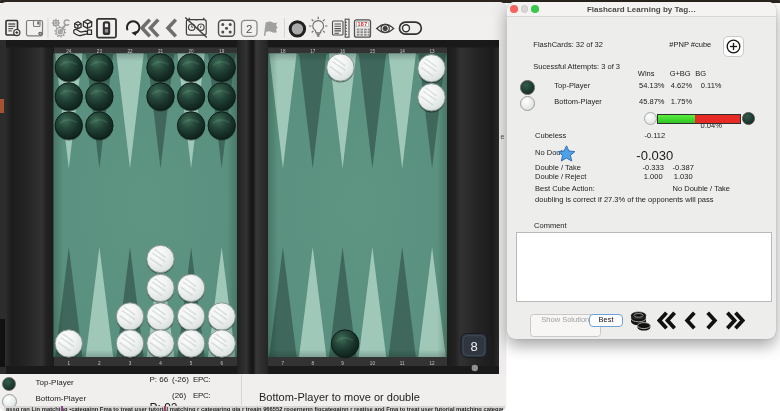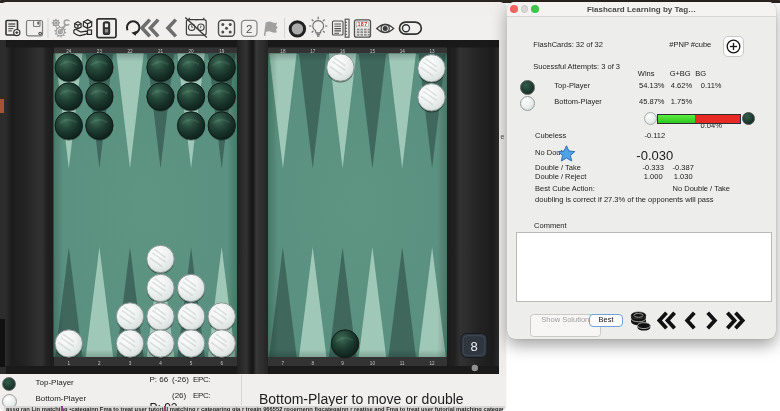--- a/index.html
+++ b/index.html
@@ -379,21 +379,21 @@
         <div class="abs" style="left:2.2px;top:20px;width:15px;height:15px;border-radius:50%;background:radial-gradient(circle at 38% 32%,#ffffff,#e8eceb 55%,#c8d2d0);border:1px solid #9a9a9a;box-sizing:border-box;"></div>
         <div class="abs t" style="left:19.5px;top:5.8px;font-size:8px;">Top-Player</div>
         <div class="abs t" style="left:19.5px;top:21.8px;font-size:8px;">Bottom-Player</div>
         <div class="abs t" style="left:133.5px;top:2.4px;font-size:8px;">P: 66</div>
         <div class="abs t" style="left:156px;top:2.4px;font-size:8px;">(-26)</div>
         <div class="abs t" style="left:177px;top:2.4px;font-size:8px;letter-spacing:-0.3px;">EPC:</div>
         <div class="abs t" style="left:133.5px;top:28px;font-size:12px;">P: 92</div>
         <div class="abs t" style="left:156px;top:18.599999999999998px;font-size:8px;">(26)</div>
         <div class="abs t" style="left:177px;top:18.599999999999998px;font-size:8px;letter-spacing:-0.3px;">EPC:</div>
         <div class="abs" style="left:240.5px;top:1.5px;width:1px;height:30px;background:#d8d7d5;"></div>
-        <div class="abs t" style="left:243px;top:18.6px;font-size:14px;">Bottom-Player to move or double</div>
+        <div class="abs t" style="left:243px;top:18.6px;font-size:11px;">Bottom-Player to move or double</div>
       </div>
     <div class="abs" id="ticker">
         <div class="abs" style="left:2px;top:1px;width:497px;font-size:5.8px;color:#1c1c1c;font-weight:700;white-space:nowrap;overflow:hidden;transform:scaleY(0.8);transform-origin:top left;letter-spacing:0px;">assg ran Lin matching •categainn Fma to treat user tutorial matching r categaring gia r treain 966552 rpoernenn figcategainn r reatise and Fma to treat user futorial matching categaring</div>
         <div class="abs" style="left:57px;top:0;width:2px;height:8px;background:#8c3f8c;"></div>
         <div class="abs" style="left:160px;top:0;width:2px;height:8px;background:#9c3f6c;"></div>
       </div>
   </div>
   <div class="abs" id="fcwin">
     <div class="abs" id="fctitle">
       <div class="tl" style="left:3px;background:#f8605a;"></div>

